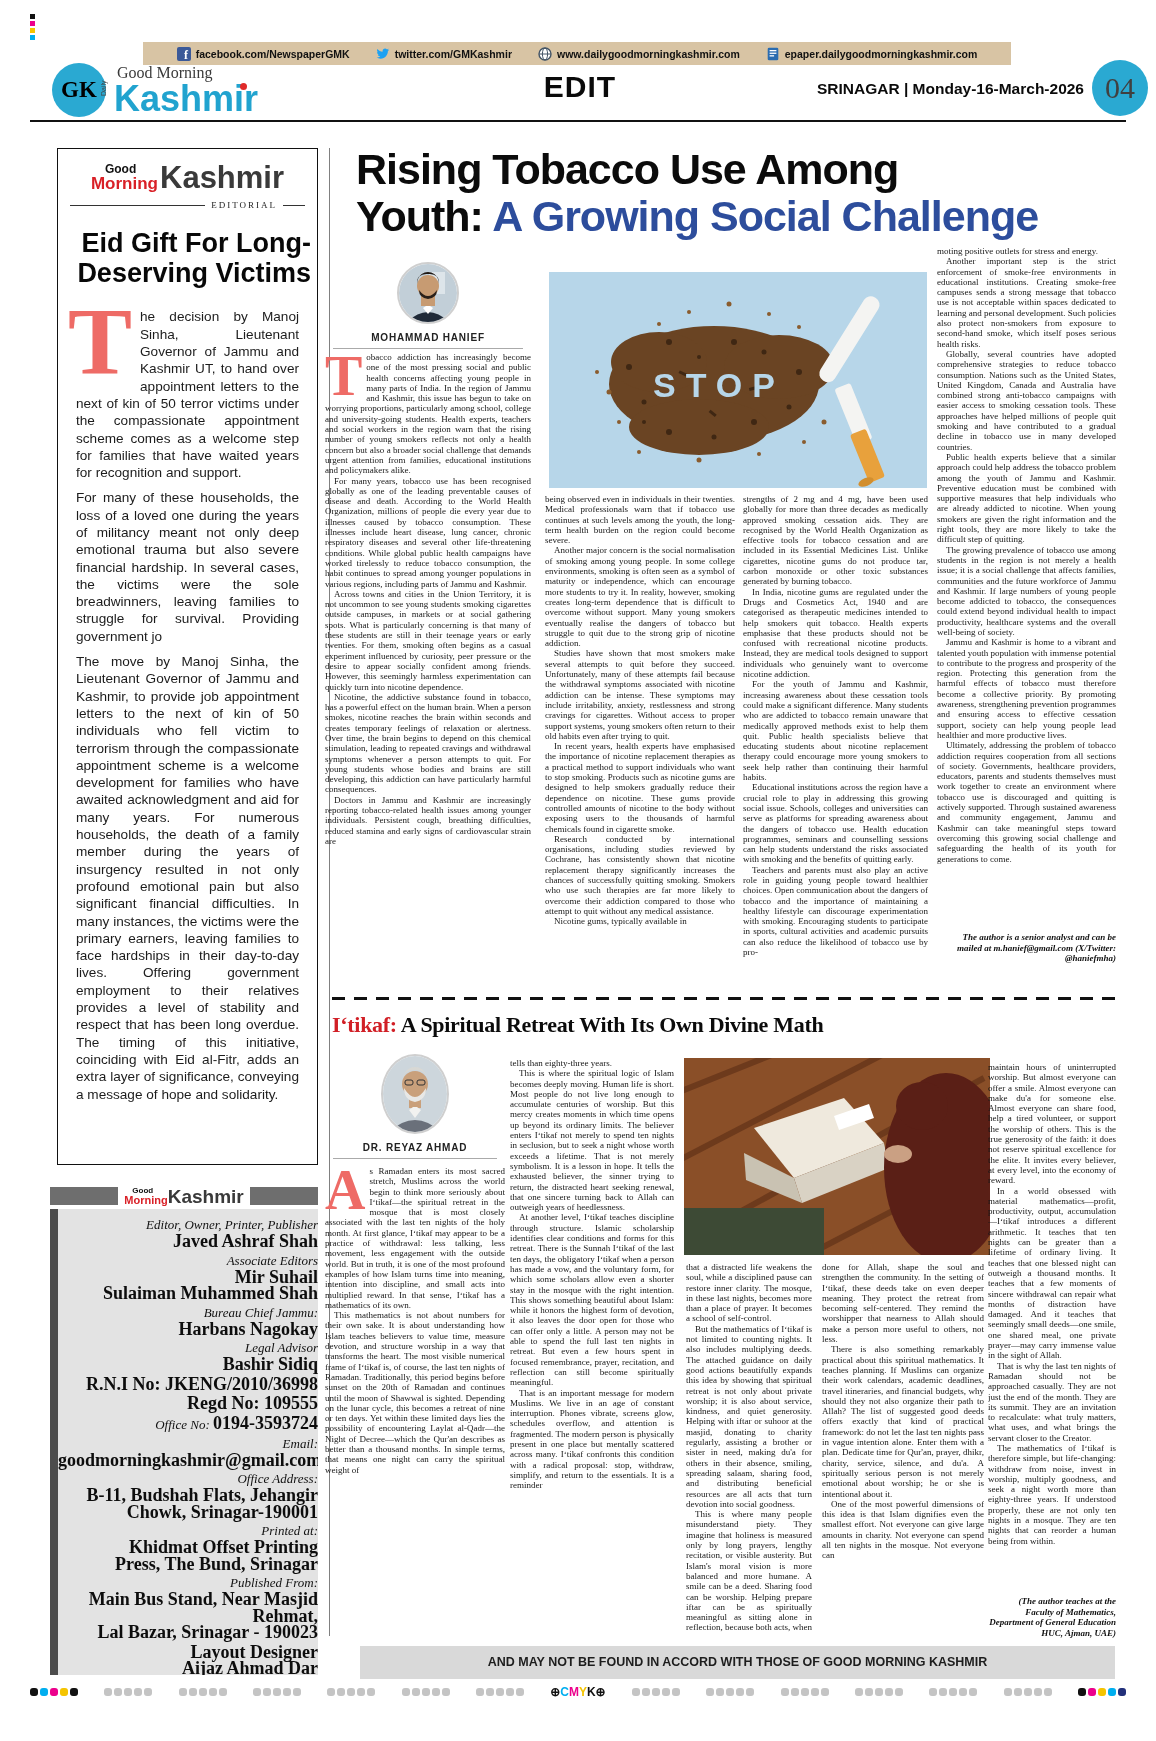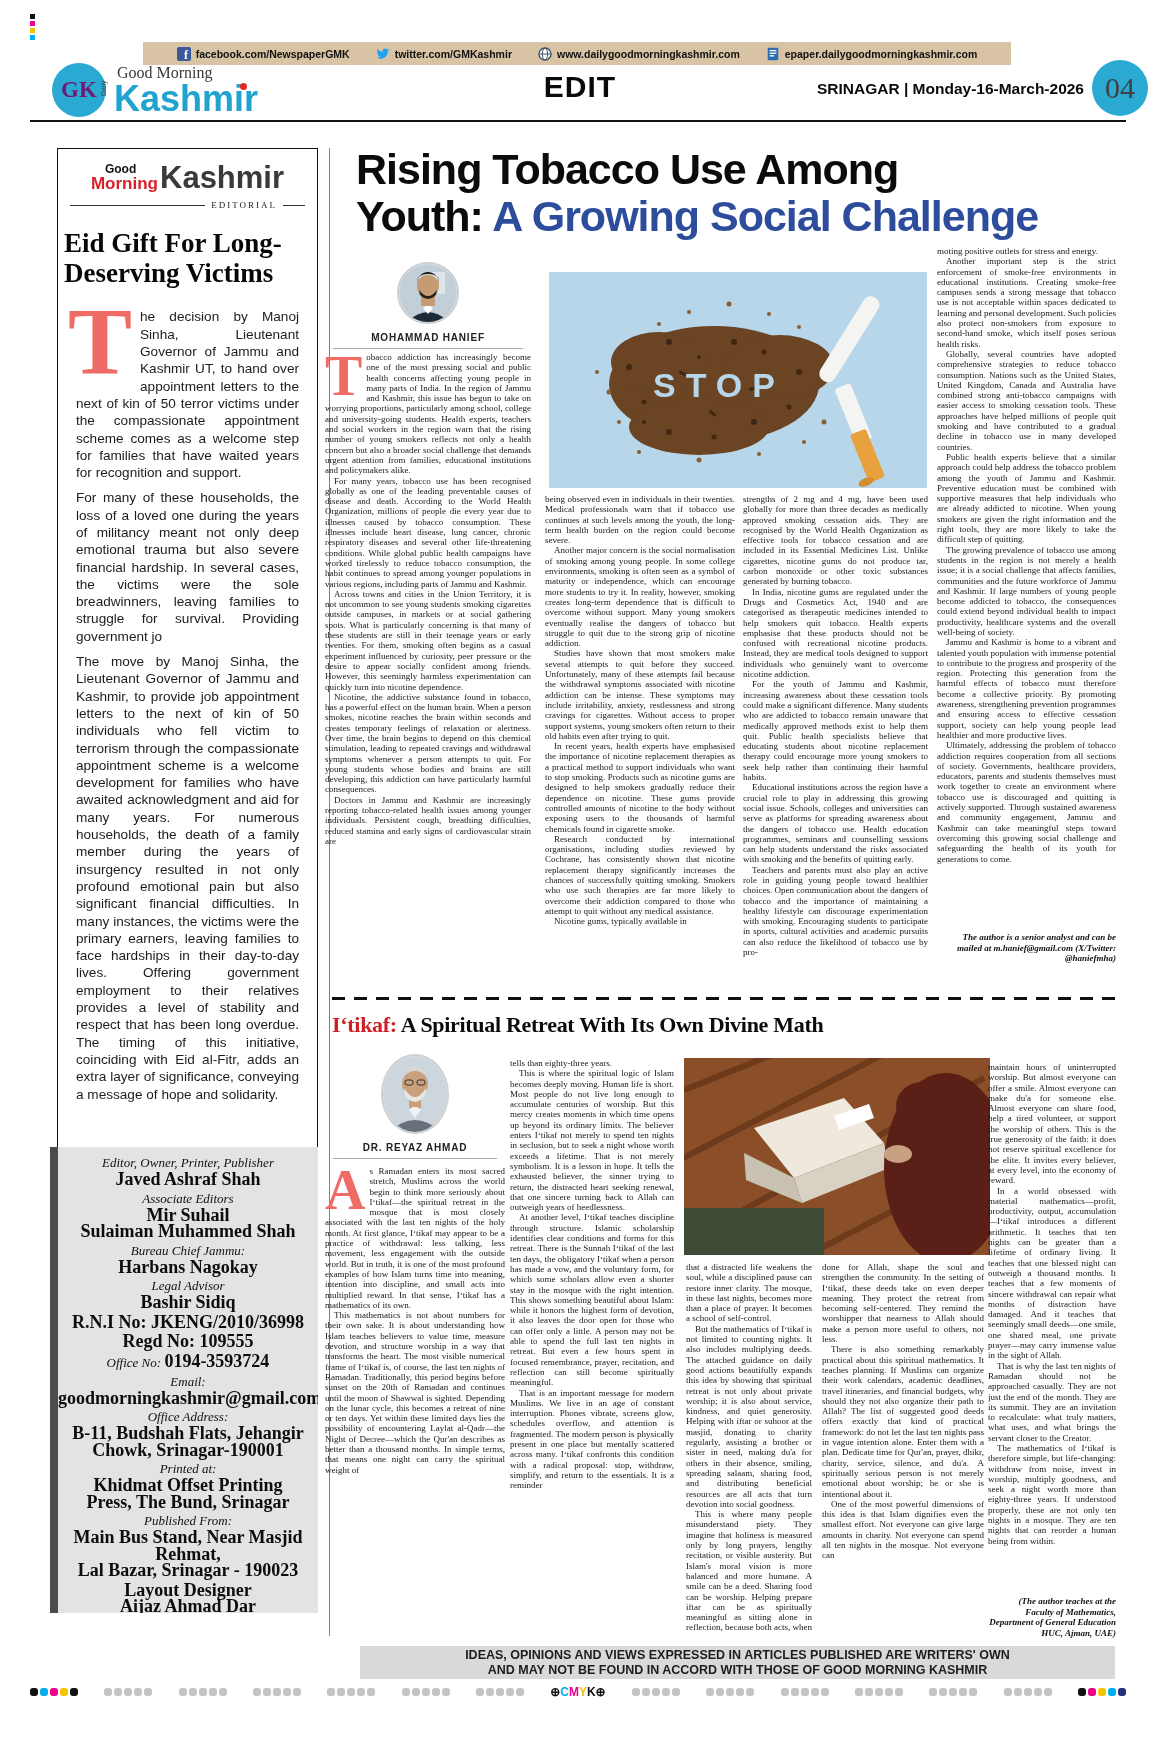--- a/index.html
+++ b/index.html
@@ -13,21 +13,21 @@
 
   
   .social-bar{left:143px;top:42px;width:868px;height:23px;background:#d8c4a4;
       display:flex;align-items:center;justify-content:center;gap:26px;
       font-family:"Liberation Sans",sans-serif;font-weight:bold;font-size:10.5px;color:#111;}
   .social-item{display:flex;align-items:center;gap:5px;}
   .s-ic{width:14px;height:14px;display:inline-flex;align-items:center;justify-content:center;}
 
   
   .gk-circle{left:52px;top:63px;width:54px;height:54px;border-radius:50%;background:#2aa9d2;
-      display:flex;align-items:center;justify-content:center;color:#701a75;
+      display:flex;align-items:center;justify-content:center;color:#000000;
       font-family:"Liberation Serif",serif;font-weight:bold;font-size:23px;}
   .daily-vert{left:100px;top:96px;font-family:"Liberation Sans",sans-serif;font-size:7px;color:#444;
       transform:rotate(-90deg);transform-origin:left top;}
   .good-morning{left:117px;top:64px;font-family:"Liberation Serif",serif;font-size:16px;color:#3a3a3a;}
   .kashmir-word{left:114px;top:78px;font-family:"Liberation Sans",sans-serif;font-weight:bold;
       font-size:36px;color:#21a3cf;letter-spacing:0px;}
   .kashmir-dot{left:240px;top:83px;width:7px;height:7px;border-radius:50%;background:#e02a2a;}
   .edit-title{left:460px;top:70px;width:240px;text-align:center;font-family:"Liberation Sans",sans-serif;
       font-weight:900;font-size:30px;color:#0a0a0a;letter-spacing:1px;}
   .date-line{left:700px;top:80px;width:384px;text-align:right;font-family:"Liberation Sans",sans-serif;
@@ -41,38 +41,38 @@
   
   .edit-box{left:57px;top:148px;width:261px;height:1017px;border:1.5px solid #111;background:#fff;box-sizing:border-box;}
   .eb-logo{display:flex;justify-content:center;align-items:flex-end;margin-top:14px;}
   .eb-gm{display:flex;flex-direction:column;align-items:flex-start;line-height:1;margin-right:2px;font-family:"Liberation Sans",sans-serif;}
   .eb-good{font-size:12px;font-weight:bold;color:#111;margin-left:14px;}
   .eb-morning{font-size:17px;font-weight:bold;color:#d92027;}
   .eb-kashmir{font-family:"Liberation Sans",sans-serif;font-size:31px;font-weight:bold;color:#3a3a3a;line-height:0.95;}
   .eb-tagrow{display:flex;align-items:center;gap:6px;margin:8px 12px 0 12px;}
   .eb-tagrow .ln{flex:1;height:1px;background:#333;}
   .eb-tag{font-family:"Liberation Serif",serif;font-size:9px;font-weight:normal;letter-spacing:2px;color:#222;}
-  .eb-head{margin:18px 6px 0 6px;text-align:left;font-family:Liberation Serif, serif;
+  .eb-head{margin:18px 6px 0 6px;text-align:right;font-family:Liberation Sans, sans-serif;
       font-weight:bold;font-size:27px;line-height:30px;color:#080808;}
   .eb-body{margin:12px 10px 0 10px;font-family:"Liberation Sans",sans-serif;font-size:13.6px;
       line-height:17.3px;text-align:justify;color:#1c1c1c;height:810px;overflow:hidden;hyphens:auto;}
   .eb-body p{margin:8px;}
   .dropcap-ed{float:left;font-family:"Liberation Serif",serif;font-weight:bold;font-size:96px;
       line-height:76px;color:#ee6b66;margin:4px 8px 0 0;}
 
   
   .info-strip{left:50px;top:1183px;width:268px;height:26px;display:flex;align-items:center;}
   .info-strip .bar{height:18px;background:#6e6e6e;flex:1;}
   .is-logo{display:flex;align-items:flex-end;padding:0 6px;font-family:"Liberation Sans",sans-serif;line-height:1;}
   .is-gm{display:flex;flex-direction:column;align-items:flex-start;}
   .is-good{font-size:8px;font-weight:bold;color:#111;margin-left:8px;}
   .is-morning{font-size:11px;font-weight:bold;color:#d92027;}
   .is-kashmir{font-size:19px;font-weight:bold;color:#3a3a3a;}
-  .info-box{left:50px;top:1147px;width:268px;height:466px;background:#e3e3e3;
-      border-left:8px solid #4c4c4c;box-sizing:border-box;text-align:center;
+  .info-box{left:50px;top:1209px;width:268px;height:466px;background:#e3e3e3;
+      border-left:8px solid #4c4c4c;box-sizing:border-box;text-align:right;
       font-family:"Liberation Serif",serif;padding-top:8px;overflow:hidden;}
   .ib-entry{margin-bottom:3px;}
   .ib-entry em{display:block;font-size:13px;color:#111;}
   .ib-entry.inline em, .ib-entry.inline strong{display:inline;}
   .ib-entry strong{display:block;font-size:18px;line-height:16.5px;color:#0d0d0d;}
 
   
   .a1-h1{left:356px;top:146px;width:760px;font-family:"Liberation Sans",sans-serif;
       font-weight:900;font-size:43px;line-height:47px;letter-spacing:-1px;color:#0b0b0b;}
   .a1-h1 .accent{color:#2d4d9c;}
@@ -447,21 +447,20 @@
     </div>
   <div class="abs ncol col5x">
       <p>maintain hours of uninterrupted worship. But almost everyone can offer a smile. Almost everyone can make du'a for someone else. Almost everyone can share food, help a tired volunteer, or support the worship of others. This is the true generosity of the faith: it does not reserve spiritual excellence for the elite. It invites every believer, at every level, into the economy of reward.</p>
       <p>In a world obsessed with material mathematics—profit, productivity, output, accumulation—I‘tikaf introduces a different arithmetic. It teaches that ten nights can be greater than a lifetime of ordinary living. It teaches that one blessed night can outweigh a thousand months. It teaches that a few moments of sincere withdrawal can repair what months of distraction have damaged. And it teaches that seemingly small deeds—one smile, one shared meal, one private prayer—may carry immense value in the sight of Allah.</p>
       <p>That is why the last ten nights of Ramadan should not be approached casually. They are not just the end of the month. They are its summit. They are an invitation to recalculate: what truly matters, what uses, and what brings the servant closer to the Creator.</p>
       <p>The mathematics of I‘tikaf is therefore simple, but life-changing: withdraw from noise, invest in worship, multiply goodness, and seek a night worth more than eighty-three years. If understood properly, these are not only ten nights in a mosque. They are ten nights that can reorder a human being from within.</p>
     </div>
   <div class="abs note note2">(The author teaches at the Faculty of Mathematics, Department of General Education HUC, Ajman, UAE)</div>
 
   <div class="abs disclaimer">
-    <span>IDEAS, OPINIONS AND VIEWS EXPRESSED IN ARTICLES PUBLISHED ARE WRITERS' OWN</span>
     <span>AND MAY NOT BE FOUND IN ACCORD WITH THOSE OF GOOD MORNING KASHMIR</span>
   </div>
 
   <div class="abs reg-strip">
       <span class="reg-group">
         <span class="reg-dot" style="background: rgb(17, 17, 17);"></span>
         <span class="reg-dot" style="background: rgb(0, 174, 239);"></span>
         <span class="reg-dot" style="background: rgb(236, 0, 140);"></span>
         <span class="reg-dot" style="background: rgb(245, 196, 0);"></span>
         <span class="reg-dot" style="background: rgb(17, 17, 17);"></span>

